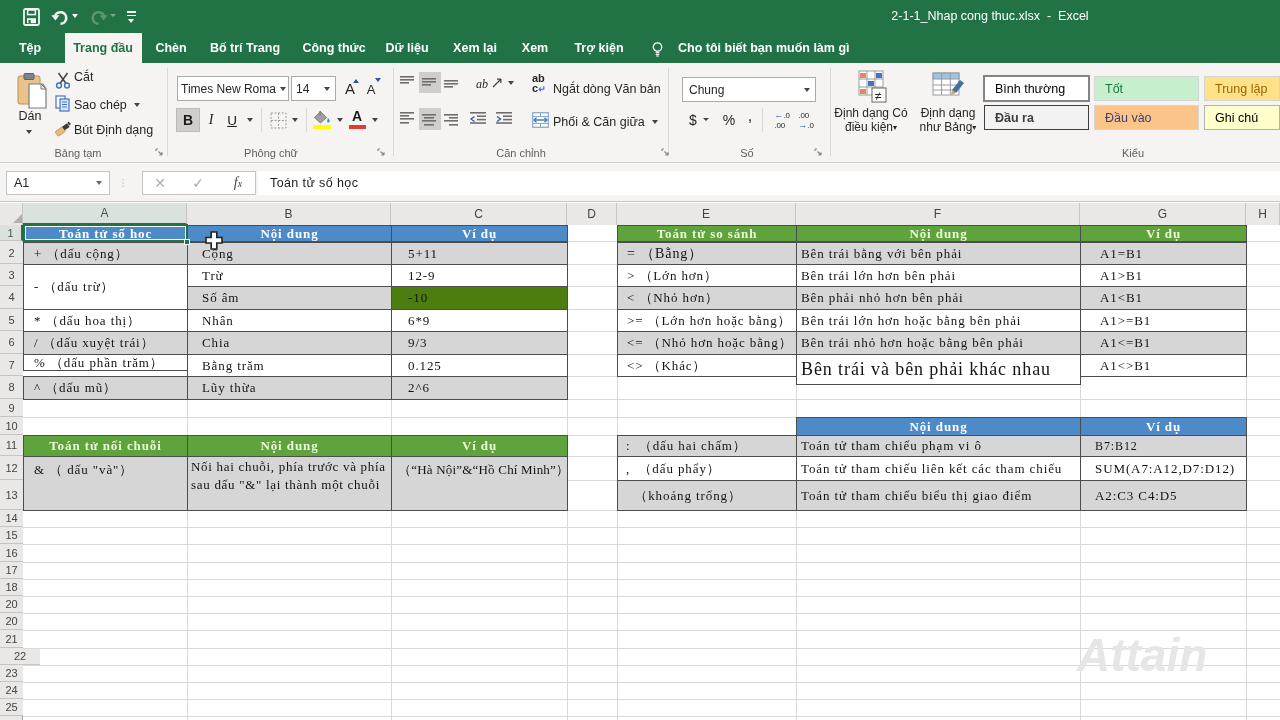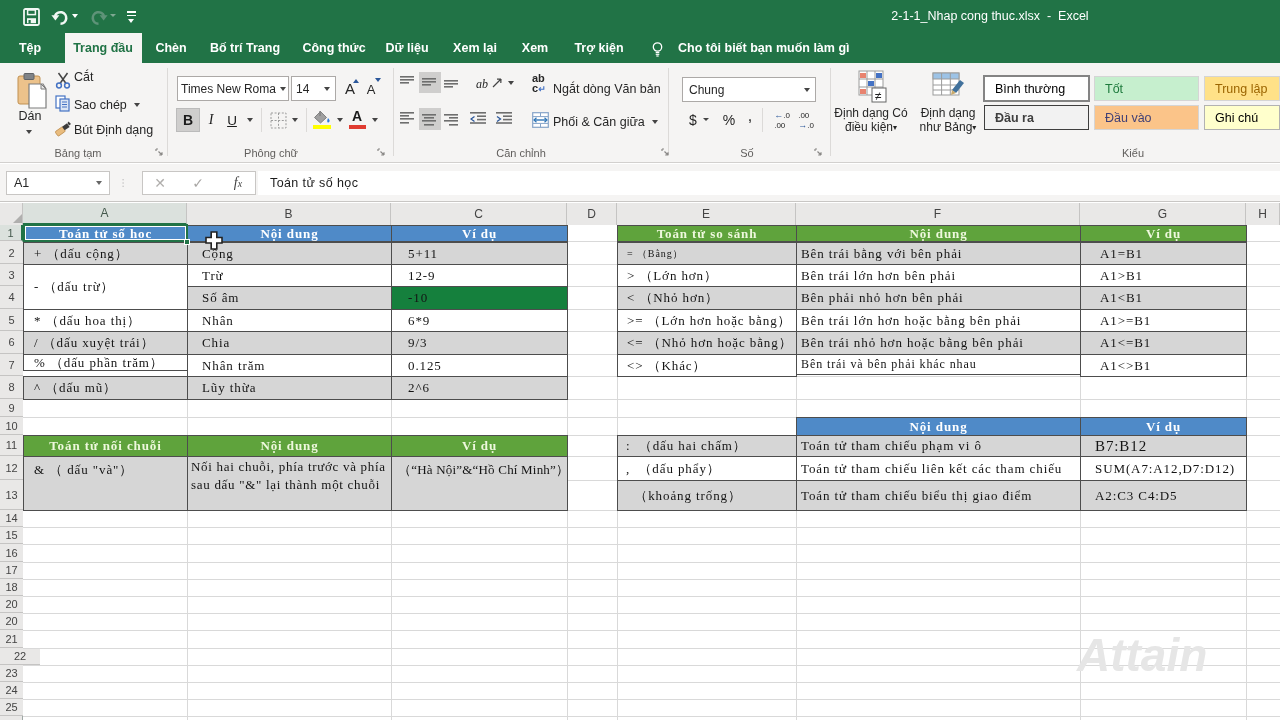--- a/index.html
+++ b/index.html
@@ -350,69 +350,69 @@
 <div class="ab" style="left:23px;top:682px;width:1257px;height:1px;background:#d9d9d9"></div>
 <div class="ab" style="left:23px;top:699px;width:1257px;height:1px;background:#d9d9d9"></div>
 <div class="ab" style="left:23px;top:716px;width:1257px;height:1px;background:#d9d9d9"></div>
 <div class="ab ct" style="left:23px;top:225px;width:165px;height:17px;background:#4f8ac8;border:1px solid #4d4d4d;font-weight:bold;justify-content:center;color:#fff;font-size:13px;font-family:'Liberation Serif',serif;letter-spacing:0.9px;padding-left:0px;white-space:nowrap;overflow:hidden">Toán tử số học</div>
 <div class="ab ct" style="left:187px;top:225px;width:205px;height:17px;background:#4f8ac8;border:1px solid #4d4d4d;font-weight:bold;justify-content:center;color:#fff;font-size:13px;font-family:'Liberation Serif',serif;letter-spacing:0.9px;padding-left:0px;white-space:nowrap;overflow:hidden">Nội dung</div>
 <div class="ab ct" style="left:391px;top:225px;width:177px;height:17px;background:#4f8ac8;border:1px solid #4d4d4d;font-weight:bold;justify-content:center;color:#fff;font-size:13px;font-family:'Liberation Serif',serif;letter-spacing:0.9px;padding-left:0px;white-space:nowrap;overflow:hidden">Ví dụ</div>
 <div class="ab cl" style="left:23px;top:264px;width:165px;height:46px;background:#fff;border:1px solid #4d4d4d;color:#141414;font-size:13px;font-family:'Liberation Serif',serif;letter-spacing:0.9px;padding-left:10px;white-space:nowrap;overflow:hidden">- （dấu trừ）</div>
 <div class="ab cl" style="left:187px;top:264px;width:205px;height:23px;background:#fff;border:1px solid #4d4d4d;color:#141414;font-size:13px;font-family:'Liberation Serif',serif;letter-spacing:0.9px;padding-left:14px;white-space:nowrap;overflow:hidden">Trừ</div>
 <div class="ab cl" style="left:391px;top:264px;width:177px;height:23px;background:#fff;border:1px solid #4d4d4d;color:#141414;font-size:13px;font-family:'Liberation Serif',serif;letter-spacing:0.9px;padding-left:16px;white-space:nowrap;overflow:hidden">12-9</div>
 <div class="ab cl" style="left:187px;top:286px;width:205px;height:24px;background:#d6d6d6;border:1px solid #4d4d4d;color:#141414;font-size:13px;font-family:'Liberation Serif',serif;letter-spacing:0.9px;padding-left:14px;white-space:nowrap;overflow:hidden">Số âm</div>
-<div class="ab cl" style="left:391px;top:286px;width:177px;height:24px;background:#15803d;border:1px solid #4d4d4d;color:#141414;font-size:13px;font-family:'Liberation Serif',serif;letter-spacing:0.9px;padding-left:16px;white-space:nowrap;overflow:hidden">-10</div>
+<div class="ab cl" style="left:391px;top:286px;width:177px;height:24px;background:#4d7c0f;border:1px solid #4d4d4d;color:#141414;font-size:13px;font-family:'Liberation Serif',serif;letter-spacing:0.9px;padding-left:16px;white-space:nowrap;overflow:hidden">-10</div>
 <div class="ab cl" style="left:23px;top:242px;width:165px;height:23px;background:#d6d6d6;border:1px solid #4d4d4d;color:#141414;font-size:13px;font-family:'Liberation Serif',serif;letter-spacing:0.9px;padding-left:10px;white-space:nowrap;overflow:hidden">+ （dấu cộng）</div>
 <div class="ab cl" style="left:187px;top:242px;width:205px;height:23px;background:#d6d6d6;border:1px solid #4d4d4d;color:#141414;font-size:13px;font-family:'Liberation Serif',serif;letter-spacing:0.9px;padding-left:14px;white-space:nowrap;overflow:hidden">Cộng</div>
 <div class="ab cl" style="left:391px;top:242px;width:177px;height:23px;background:#d6d6d6;border:1px solid #4d4d4d;color:#141414;font-size:13px;font-family:'Liberation Serif',serif;letter-spacing:0.9px;padding-left:16px;white-space:nowrap;overflow:hidden">5+11</div>
 <div class="ab cl" style="left:23px;top:309px;width:165px;height:23px;background:#fff;border:1px solid #4d4d4d;color:#141414;font-size:13px;font-family:'Liberation Serif',serif;letter-spacing:0.9px;padding-left:10px;white-space:nowrap;overflow:hidden">* （dấu hoa thị）</div>
 <div class="ab cl" style="left:187px;top:309px;width:205px;height:23px;background:#fff;border:1px solid #4d4d4d;color:#141414;font-size:13px;font-family:'Liberation Serif',serif;letter-spacing:0.9px;padding-left:14px;white-space:nowrap;overflow:hidden">Nhân</div>
 <div class="ab cl" style="left:391px;top:309px;width:177px;height:23px;background:#fff;border:1px solid #4d4d4d;color:#141414;font-size:13px;font-family:'Liberation Serif',serif;letter-spacing:0.9px;padding-left:16px;white-space:nowrap;overflow:hidden">6*9</div>
 <div class="ab cl" style="left:23px;top:331px;width:165px;height:24px;background:#d6d6d6;border:1px solid #4d4d4d;color:#141414;font-size:13px;font-family:'Liberation Serif',serif;letter-spacing:0.9px;padding-left:10px;white-space:nowrap;overflow:hidden">/ （dấu xuyệt trái）</div>
 <div class="ab cl" style="left:187px;top:331px;width:205px;height:24px;background:#d6d6d6;border:1px solid #4d4d4d;color:#141414;font-size:13px;font-family:'Liberation Serif',serif;letter-spacing:0.9px;padding-left:14px;white-space:nowrap;overflow:hidden">Chia</div>
 <div class="ab cl" style="left:391px;top:331px;width:177px;height:24px;background:#d6d6d6;border:1px solid #4d4d4d;color:#141414;font-size:13px;font-family:'Liberation Serif',serif;letter-spacing:0.9px;padding-left:16px;white-space:nowrap;overflow:hidden">9/3</div>
 <div class="ab cl" style="left:23px;top:354px;width:165px;height:17px;background:#fff;border:1px solid #4d4d4d;color:#141414;font-size:13px;font-family:'Liberation Serif',serif;letter-spacing:0.9px;padding-left:10px;white-space:nowrap;overflow:hidden">% （dấu phần trăm）</div>
-<div class="ab cl" style="left:187px;top:354px;width:205px;height:23px;background:#fff;border:1px solid #4d4d4d;color:#141414;font-size:13px;font-family:'Liberation Serif',serif;letter-spacing:0.9px;padding-left:14px;white-space:nowrap;overflow:hidden">Nhân trăm</div>
+<div class="ab cl" style="left:187px;top:354px;width:205px;height:23px;background:#fff;border:1px solid #4d4d4d;color:#141414;font-size:13px;font-family:'Liberation Serif',serif;letter-spacing:0.9px;padding-left:14px;white-space:nowrap;overflow:hidden">Bằng trăm</div>
 <div class="ab cl" style="left:391px;top:354px;width:177px;height:23px;background:#fff;border:1px solid #4d4d4d;color:#141414;font-size:13px;font-family:'Liberation Serif',serif;letter-spacing:0.9px;padding-left:16px;white-space:nowrap;overflow:hidden">0.125</div>
 <div class="ab cl" style="left:23px;top:376px;width:165px;height:24px;background:#d6d6d6;border:1px solid #4d4d4d;color:#141414;font-size:13px;font-family:'Liberation Serif',serif;letter-spacing:0.9px;padding-left:10px;white-space:nowrap;overflow:hidden">^ （dấu mũ）</div>
 <div class="ab cl" style="left:187px;top:376px;width:205px;height:24px;background:#d6d6d6;border:1px solid #4d4d4d;color:#141414;font-size:13px;font-family:'Liberation Serif',serif;letter-spacing:0.9px;padding-left:14px;white-space:nowrap;overflow:hidden">Lũy thừa</div>
 <div class="ab cl" style="left:391px;top:376px;width:177px;height:24px;background:#d6d6d6;border:1px solid #4d4d4d;color:#141414;font-size:13px;font-family:'Liberation Serif',serif;letter-spacing:0.9px;padding-left:16px;white-space:nowrap;overflow:hidden">2^6</div>
 <div class="ab ct" style="left:23px;top:435px;width:165px;height:22px;background:#5fa33c;border:1px solid #4d4d4d;font-weight:bold;justify-content:center;color:#eef8dd;font-size:13px;font-family:'Liberation Serif',serif;letter-spacing:0.9px;padding-left:0px;white-space:nowrap;overflow:hidden">Toán tử nối chuỗi</div>
 <div class="ab ct" style="left:187px;top:435px;width:205px;height:22px;background:#5fa33c;border:1px solid #4d4d4d;font-weight:bold;justify-content:center;color:#eef8dd;font-size:13px;font-family:'Liberation Serif',serif;letter-spacing:0.9px;padding-left:0px;white-space:nowrap;overflow:hidden">Nội dung</div>
 <div class="ab ct" style="left:391px;top:435px;width:177px;height:22px;background:#5fa33c;border:1px solid #4d4d4d;font-weight:bold;justify-content:center;color:#eef8dd;font-size:13px;font-family:'Liberation Serif',serif;letter-spacing:0.9px;padding-left:0px;white-space:nowrap;overflow:hidden">Ví dụ</div>
 <div class="ab" style="left:23px;top:456px;width:165px;height:55px;background:#d6d6d6;border:1px solid #4d4d4d;color:#141414;font-size:13px;font-family:'Liberation Serif',serif;letter-spacing:0.9px;padding-left:10px;padding-top:4px">&amp; （ dấu "và"）</div>
 <div class="ab" style="left:187px;top:456px;width:205px;height:55px;background:#d6d6d6;border:1px solid #4d4d4d;color:#141414;font-size:13px;font-family:'Liberation Serif',serif;letter-spacing:0.7px;padding-left:3px;padding-top:1px;line-height:17.8px;white-space:nowrap;overflow:hidden">Nối hai chuỗi, phía trước và phía<br>sau dấu "&amp;" lại thành một chuỗi</div>
 <div class="ab" style="left:391px;top:456px;width:177px;height:55px;background:#d6d6d6;border:1px solid #4d4d4d;color:#141414;font-size:13px;font-family:'Liberation Serif',serif;letter-spacing:0.2px;padding-left:6px;padding-top:4px;white-space:nowrap;overflow:hidden">（“Hà Nội”&amp;“Hồ Chí Minh”）</div>
 <div class="ab ct" style="left:617px;top:225px;width:180px;height:17px;background:#5fa33c;border:1px solid #4d4d4d;font-weight:bold;justify-content:center;color:#eef8dd;font-size:13px;font-family:'Liberation Serif',serif;letter-spacing:0.9px;padding-left:0px;white-space:nowrap;overflow:hidden">Toán tử so sánh</div>
 <div class="ab ct" style="left:796px;top:225px;width:285px;height:17px;background:#5fa33c;border:1px solid #4d4d4d;font-weight:bold;justify-content:center;color:#eef8dd;font-size:13px;font-family:'Liberation Serif',serif;letter-spacing:0.9px;padding-left:0px;white-space:nowrap;overflow:hidden">Nội dung</div>
 <div class="ab ct" style="left:1080px;top:225px;width:167px;height:17px;background:#5fa33c;border:1px solid #4d4d4d;font-weight:bold;justify-content:center;color:#eef8dd;font-size:13px;font-family:'Liberation Serif',serif;letter-spacing:0.9px;padding-left:0px;white-space:nowrap;overflow:hidden">Ví dụ</div>
-<div class="ab cl" style="left:617px;top:242px;width:180px;height:23px;background:#d6d6d6;border:1px solid #4d4d4d;color:#141414;font-size:10px;font-family:'Liberation Serif',serif;letter-spacing:0.9px;padding-left:9px;white-space:nowrap;overflow:hidden">= （Bằng）</div>
+<div class="ab cl" style="left:617px;top:242px;width:180px;height:23px;background:#d6d6d6;border:1px solid #4d4d4d;color:#141414;font-size:14px;font-family:'Liberation Serif',serif;letter-spacing:0.9px;padding-left:9px;white-space:nowrap;overflow:hidden">= （Bằng）</div>
 <div class="ab cl" style="left:796px;top:242px;width:285px;height:23px;background:#d6d6d6;border:1px solid #4d4d4d;color:#141414;font-size:13px;font-family:'Liberation Serif',serif;letter-spacing:0.9px;padding-left:4px;white-space:nowrap;overflow:hidden">Bên trái bằng với bên phải</div>
 <div class="ab cl" style="left:1080px;top:242px;width:167px;height:23px;background:#d6d6d6;border:1px solid #4d4d4d;color:#141414;font-size:13px;font-family:'Liberation Serif',serif;letter-spacing:0.9px;padding-left:19px;white-space:nowrap;overflow:hidden">A1=B1</div>
 <div class="ab cl" style="left:617px;top:264px;width:180px;height:23px;background:#fff;border:1px solid #4d4d4d;color:#141414;font-size:13px;font-family:'Liberation Serif',serif;letter-spacing:0.9px;padding-left:9px;white-space:nowrap;overflow:hidden">&gt; （Lớn hơn）</div>
 <div class="ab cl" style="left:796px;top:264px;width:285px;height:23px;background:#fff;border:1px solid #4d4d4d;color:#141414;font-size:13px;font-family:'Liberation Serif',serif;letter-spacing:0.9px;padding-left:4px;white-space:nowrap;overflow:hidden">Bên trái lớn hơn bên phải</div>
 <div class="ab cl" style="left:1080px;top:264px;width:167px;height:23px;background:#fff;border:1px solid #4d4d4d;color:#141414;font-size:13px;font-family:'Liberation Serif',serif;letter-spacing:0.9px;padding-left:19px;white-space:nowrap;overflow:hidden">A1&gt;B1</div>
 <div class="ab cl" style="left:617px;top:286px;width:180px;height:24px;background:#d6d6d6;border:1px solid #4d4d4d;color:#141414;font-size:13px;font-family:'Liberation Serif',serif;letter-spacing:0.9px;padding-left:9px;white-space:nowrap;overflow:hidden">&lt; （Nhỏ hơn）</div>
 <div class="ab cl" style="left:796px;top:286px;width:285px;height:24px;background:#d6d6d6;border:1px solid #4d4d4d;color:#141414;font-size:13px;font-family:'Liberation Serif',serif;letter-spacing:0.9px;padding-left:4px;white-space:nowrap;overflow:hidden">Bên phải nhỏ hơn bên phải</div>
 <div class="ab cl" style="left:1080px;top:286px;width:167px;height:24px;background:#d6d6d6;border:1px solid #4d4d4d;color:#141414;font-size:13px;font-family:'Liberation Serif',serif;letter-spacing:0.9px;padding-left:19px;white-space:nowrap;overflow:hidden">A1&lt;B1</div>
 <div class="ab cl" style="left:617px;top:309px;width:180px;height:23px;background:#fff;border:1px solid #4d4d4d;color:#141414;font-size:13px;font-family:'Liberation Serif',serif;letter-spacing:0.9px;padding-left:9px;white-space:nowrap;overflow:hidden">&gt;= （Lớn hơn hoặc bằng）</div>
 <div class="ab cl" style="left:796px;top:309px;width:285px;height:23px;background:#fff;border:1px solid #4d4d4d;color:#141414;font-size:13px;font-family:'Liberation Serif',serif;letter-spacing:0.9px;padding-left:4px;white-space:nowrap;overflow:hidden">Bên trái lớn hơn hoặc bằng bên phải</div>
 <div class="ab cl" style="left:1080px;top:309px;width:167px;height:23px;background:#fff;border:1px solid #4d4d4d;color:#141414;font-size:13px;font-family:'Liberation Serif',serif;letter-spacing:0.9px;padding-left:19px;white-space:nowrap;overflow:hidden">A1&gt;=B1</div>
 <div class="ab cl" style="left:617px;top:331px;width:180px;height:24px;background:#d6d6d6;border:1px solid #4d4d4d;color:#141414;font-size:13px;font-family:'Liberation Serif',serif;letter-spacing:0.9px;padding-left:9px;white-space:nowrap;overflow:hidden">&lt;= （Nhỏ hơn hoặc bằng）</div>
 <div class="ab cl" style="left:796px;top:331px;width:285px;height:24px;background:#d6d6d6;border:1px solid #4d4d4d;color:#141414;font-size:13px;font-family:'Liberation Serif',serif;letter-spacing:0.9px;padding-left:4px;white-space:nowrap;overflow:hidden">Bên trái nhỏ hơn hoặc bằng bên phải</div>
 <div class="ab cl" style="left:1080px;top:331px;width:167px;height:24px;background:#d6d6d6;border:1px solid #4d4d4d;color:#141414;font-size:13px;font-family:'Liberation Serif',serif;letter-spacing:0.9px;padding-left:19px;white-space:nowrap;overflow:hidden">A1&lt;=B1</div>
 <div class="ab cl" style="left:617px;top:354px;width:180px;height:23px;background:#fff;border:1px solid #4d4d4d;color:#141414;font-size:13px;font-family:'Liberation Serif',serif;letter-spacing:0.9px;padding-left:9px;white-space:nowrap;overflow:hidden">&lt;&gt; （Khác）</div>
-<div class="ab cl" style="left:796px;top:354px;width:285px;height:21px;background:#fff;border:1px solid #4d4d4d;color:#141414;font-size:12px;font-family:'Liberation Serif',serif;letter-spacing:0.9px;padding-left:4px;white-space:nowrap;overflow:hidden">Bên trái và bên phải khác nhau</div>
+<div class="ab cl" style="left:796px;top:354px;width:285px;height:31px;background:#fff;border:1px solid #4d4d4d;color:#141414;font-size:18px;font-family:'Liberation Serif',serif;letter-spacing:0.9px;padding-left:4px;white-space:nowrap;overflow:hidden">Bên trái và bên phải khác nhau</div>
 <div class="ab cl" style="left:1080px;top:354px;width:167px;height:23px;background:#fff;border:1px solid #4d4d4d;color:#141414;font-size:13px;font-family:'Liberation Serif',serif;letter-spacing:0.9px;padding-left:19px;white-space:nowrap;overflow:hidden">A1&lt;&gt;B1</div>
 <div class="ab ct" style="left:617px;top:435px;width:180px;height:19px;background:#4f8ac8;border:1px solid #4d4d4d;font-weight:bold;justify-content:center;color:#fff;font-size:13px;font-family:'Liberation Serif',serif;letter-spacing:0.9px;padding-left:0px;white-space:nowrap;overflow:hidden">Toán tử tham chiếu</div>
 <div class="ab ct" style="left:796px;top:417px;width:285px;height:19px;background:#4f8ac8;border:1px solid #4d4d4d;font-weight:bold;justify-content:center;color:#fff;font-size:13px;font-family:'Liberation Serif',serif;letter-spacing:0.9px;padding-left:0px;white-space:nowrap;overflow:hidden">Nội dung</div>
 <div class="ab ct" style="left:1080px;top:417px;width:167px;height:19px;background:#4f8ac8;border:1px solid #4d4d4d;font-weight:bold;justify-content:center;color:#fff;font-size:13px;font-family:'Liberation Serif',serif;letter-spacing:0.9px;padding-left:0px;white-space:nowrap;overflow:hidden">Ví dụ</div>
 <div class="ab cl" style="left:617px;top:435px;width:180px;height:22px;background:#d6d6d6;border:1px solid #4d4d4d;color:#141414;font-size:13px;font-family:'Liberation Serif',serif;letter-spacing:0.9px;padding-left:8px;white-space:nowrap;overflow:hidden">:&nbsp;&nbsp;（dấu hai chấm）</div>
 <div class="ab cl" style="left:796px;top:435px;width:285px;height:22px;background:#d6d6d6;border:1px solid #4d4d4d;color:#141414;font-size:13px;font-family:'Liberation Serif',serif;letter-spacing:0.9px;padding-left:4px;white-space:nowrap;overflow:hidden">Toán tử tham chiếu phạm vi ô</div>
-<div class="ab cl" style="left:1080px;top:435px;width:167px;height:22px;background:#d6d6d6;border:1px solid #4d4d4d;color:#141414;font-size:15px;font-family:'Liberation Serif',serif;letter-spacing:0.9px;padding-left:14px;white-space:nowrap;overflow:hidden">B7:B12</div>
+<div class="ab cl" style="left:1080px;top:435px;width:167px;height:22px;background:#d6d6d6;border:1px solid #4d4d4d;color:#141414;font-size:12px;font-family:'Liberation Serif',serif;letter-spacing:0.9px;padding-left:14px;white-space:nowrap;overflow:hidden">B7:B12</div>
 <div class="ab cl" style="left:617px;top:456px;width:180px;height:25px;background:#fff;border:1px solid #4d4d4d;color:#141414;font-size:13px;font-family:'Liberation Serif',serif;letter-spacing:0.9px;padding-left:8px;white-space:nowrap;overflow:hidden">,&nbsp;&nbsp;（dấu phẩy）</div>
 <div class="ab cl" style="left:796px;top:456px;width:285px;height:25px;background:#fff;border:1px solid #4d4d4d;color:#141414;font-size:13px;font-family:'Liberation Serif',serif;letter-spacing:0.9px;padding-left:4px;white-space:nowrap;overflow:hidden">Toán tử tham chiếu liên kết các tham chiếu</div>
 <div class="ab cl" style="left:1080px;top:456px;width:167px;height:25px;background:#fff;border:1px solid #4d4d4d;color:#141414;font-size:13px;font-family:'Liberation Serif',serif;letter-spacing:0.9px;padding-left:14px;white-space:nowrap;overflow:hidden">SUM(A7:A12,D7:D12)</div>
 <div class="ab cl" style="left:617px;top:480px;width:180px;height:31px;background:#d6d6d6;border:1px solid #4d4d4d;color:#141414;font-size:13px;font-family:'Liberation Serif',serif;letter-spacing:0.9px;padding-left:8px;white-space:nowrap;overflow:hidden">&nbsp;&nbsp;（khoảng trống）</div>
 <div class="ab cl" style="left:796px;top:480px;width:285px;height:31px;background:#d6d6d6;border:1px solid #4d4d4d;color:#141414;font-size:13px;font-family:'Liberation Serif',serif;letter-spacing:0.9px;padding-left:4px;white-space:nowrap;overflow:hidden">Toán tử tham chiếu biểu thị giao điểm</div>
 <div class="ab cl" style="left:1080px;top:480px;width:167px;height:31px;background:#d6d6d6;border:1px solid #4d4d4d;color:#141414;font-size:13px;font-family:'Liberation Serif',serif;letter-spacing:0.9px;padding-left:14px;white-space:nowrap;overflow:hidden">A2:C3 C4:D5</div>
 <div class="ab cl" style="left:1077px;top:630px;width:220px;height:50px;color:#e6e6e6;font-size:46px;font-weight:bold;font-style:italic;letter-spacing:0px">Attain</div>
 <div class="ab" style="left:23px;top:224px;width:165px;height:18px;border:2px solid #217346;box-shadow:inset 0 0 0 1px #fff;background:transparent"></div>
 <div class="ab" style="left:184px;top:239px;width:6px;height:6px;background:#217346;border:1px solid #fff"></div>
 <svg class="ab" style="left:205px;top:231px" width="18" height="19" viewBox="0 0 18 19">

